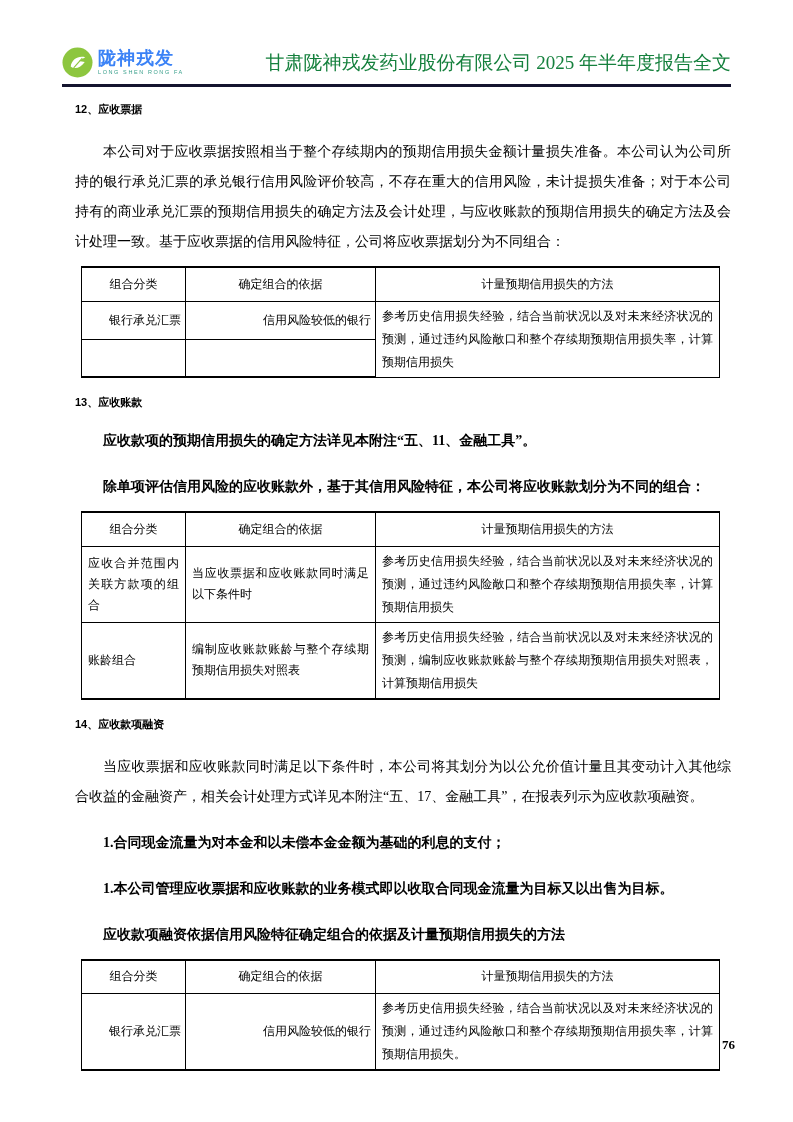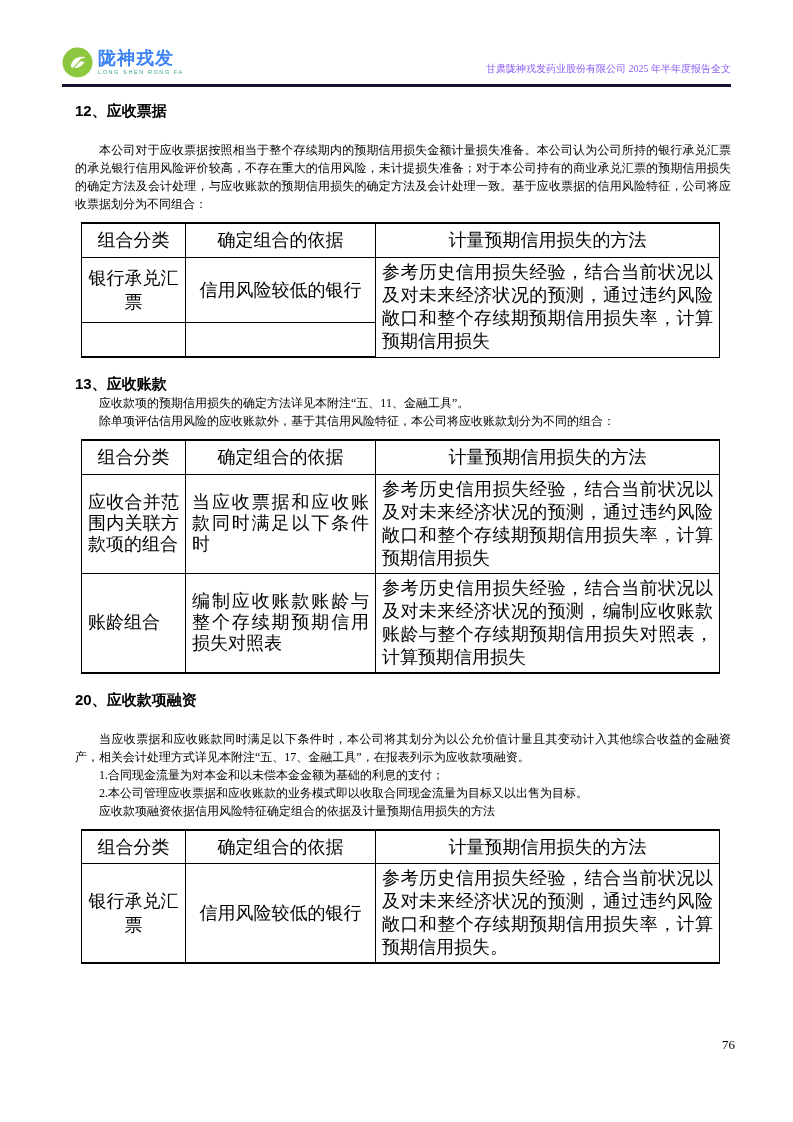--- a/index.html
+++ b/index.html
@@ -35,80 +35,81 @@
     color: #3b82f6;
     letter-spacing: 1px;
   }
   .logo-en {
     font-family: "Liberation Sans", sans-serif;
     font-size: 5.5px;
     color: #3aa08c;
     letter-spacing: 1.6px;
     margin-top: 3px;
   }
-  .doc-title { font-size: 10px; color: #8b5cf6; padding-bottom: 2px; }
+  .doc-title { font-size: 19px; color: #15803d; padding-bottom: 2px; }
 
   
   .section-title {
     font-family: "Liberation Sans", "DejaVu Sans", sans-serif;
     font-weight: bold;
-    font-size: 15px;
+    font-size: 11px;
     padding-left: 13px;
     margin-top: 17px;
   }
   #sec12 .section-title { margin-top: 15px; }
 
   .para {
-    font-size: 12px;
-    line-height: 18px;
+    font-size: 14px;
+    line-height: 30px;
     text-align: justify;
     text-indent: 2em;
     padding-left: 13px;
     padding-right: 0px;
     margin-top: 12px;
   }
   .para.first { margin-top: 20px; }
-  .para.tight { margin-top: 0; }
+  .para.tight { margin-top: 16px; font-weight: bold; }
 
   
   table.policy {
     border-collapse: collapse;
     table-layout: fixed;
     width: 638px;
     margin-left: 19px;
     margin-top: 9px;
-    font-size: 18px;
+    font-size: 12px;
   }
   table.policy col.c1 { width: 104px; }
   table.policy col.c2 { width: 190px; }
   table.policy col.c3 { width: 344px; }
   table.policy th, table.policy td {
     border: 1px solid #000;
     vertical-align: middle;
     font-weight: normal;
   }
   table.policy th {
     height: 34px;
     text-align: center;
     border-top: 2px solid #000;
     border-bottom: 1.5px solid #000;
   }
   table.policy tr:last-child td { border-bottom: 2px solid #000; }
-  td.cell-c { text-align: center; height: 35px; padding: 8px 4px; }
+  td.cell-c { text-align: right; height: 35px; padding: 8px 4px; }
   td.cell-l { text-align: justify; padding: 3px 6px; line-height: 21px; }
   td.cell-method { text-align: justify; padding: 3px 6px; line-height: 23px; }
   table.policy.t2 td { height: 61px; }
 
   
   .page-footer {
     position: absolute;
     top: 1037px;
     right: 58px;
     font-size: 13px;
     color: #000;
+    font-weight: bold;
   }
 </style>
 </head>
 <body>
 
 <div class="page">
 
   <header class="page-header">
     <div class="logo">
       <svg class="logo-mark" viewBox="0 0 32 32">
@@ -176,24 +177,24 @@
       <tr>
         <td class="cell-l">账龄组合</td>
         <td class="cell-l">编制应收账款账龄与整个存续期预期信用损失对照表</td>
         <td class="cell-method">参考历史信用损失经验，结合当前状况以及对未来经济状况的预测，编制应收账款账龄与整个存续期预期信用损失对照表，计算预期信用损失</td>
       </tr>
     </tbody>
       </table>
   </section>
 
   <section id="sec14">
-    <h2 class="section-title">20、应收款项融资</h2>
+    <h2 class="section-title">14、应收款项融资</h2>
     <p class="para first">当应收票据和应收账款同时满足以下条件时，本公司将其划分为以公允价值计量且其变动计入其他综合收益的金融资产，相关会计处理方式详见本附注“五、17、金融工具”，在报表列示为应收款项融资。</p>
     <p class="para tight">1.合同现金流量为对本金和以未偿本金金额为基础的利息的支付；</p>
-    <p class="para tight">2.本公司管理应收票据和应收账款的业务模式即以收取合同现金流量为目标又以出售为目标。</p>
+    <p class="para tight">1.本公司管理应收票据和应收账款的业务模式即以收取合同现金流量为目标又以出售为目标。</p>
     <p class="para tight">应收款项融资依据信用风险特征确定组合的依据及计量预期信用损失的方法</p>
     <table class="policy t3">
       <colgroup>
           <col class="c1">
           <col class="c2">
           <col class="c3">
         </colgroup>
       <tbody>
           <tr>
         <th>组合分类</th>

